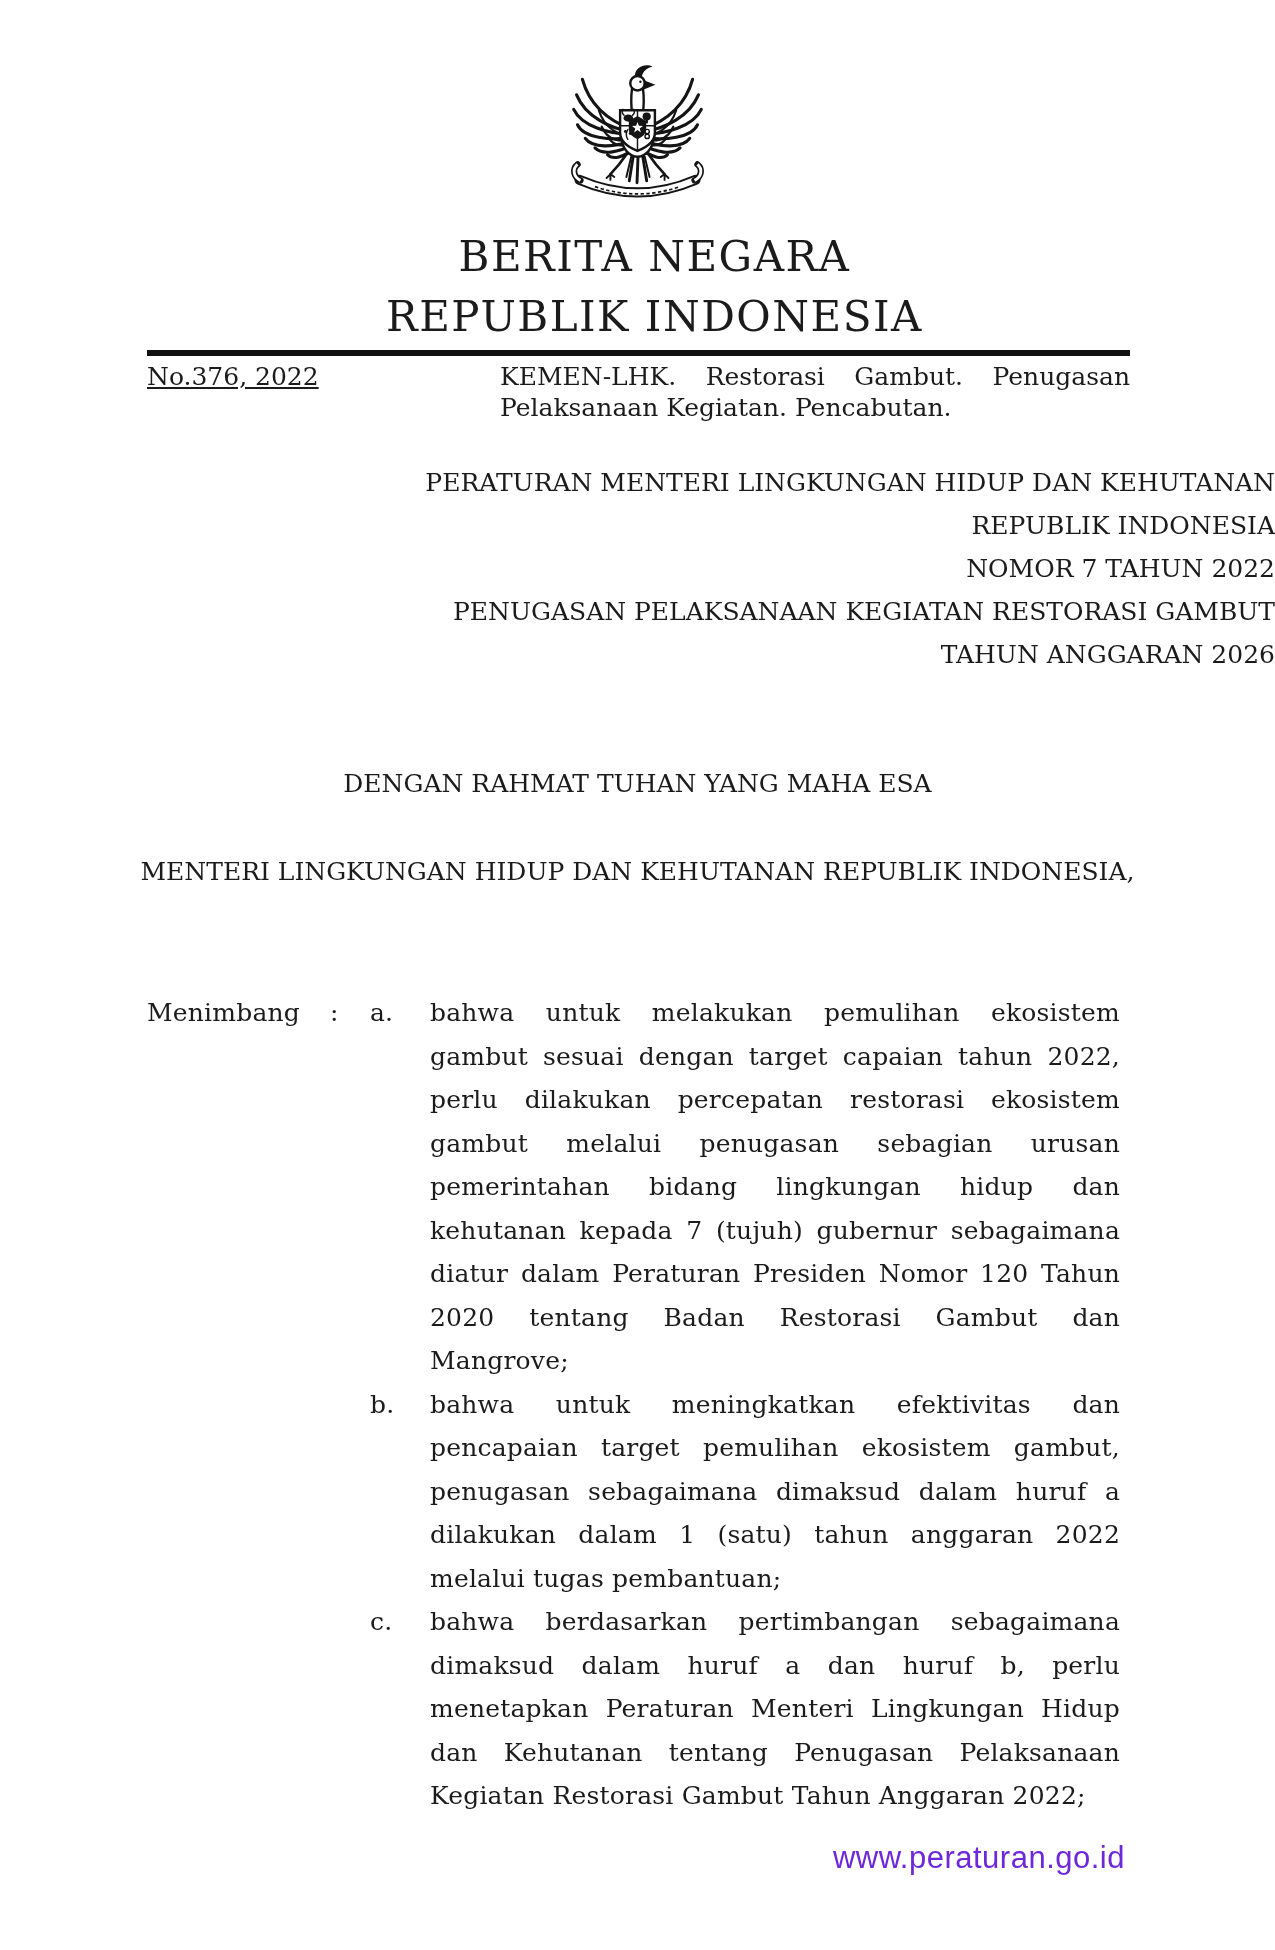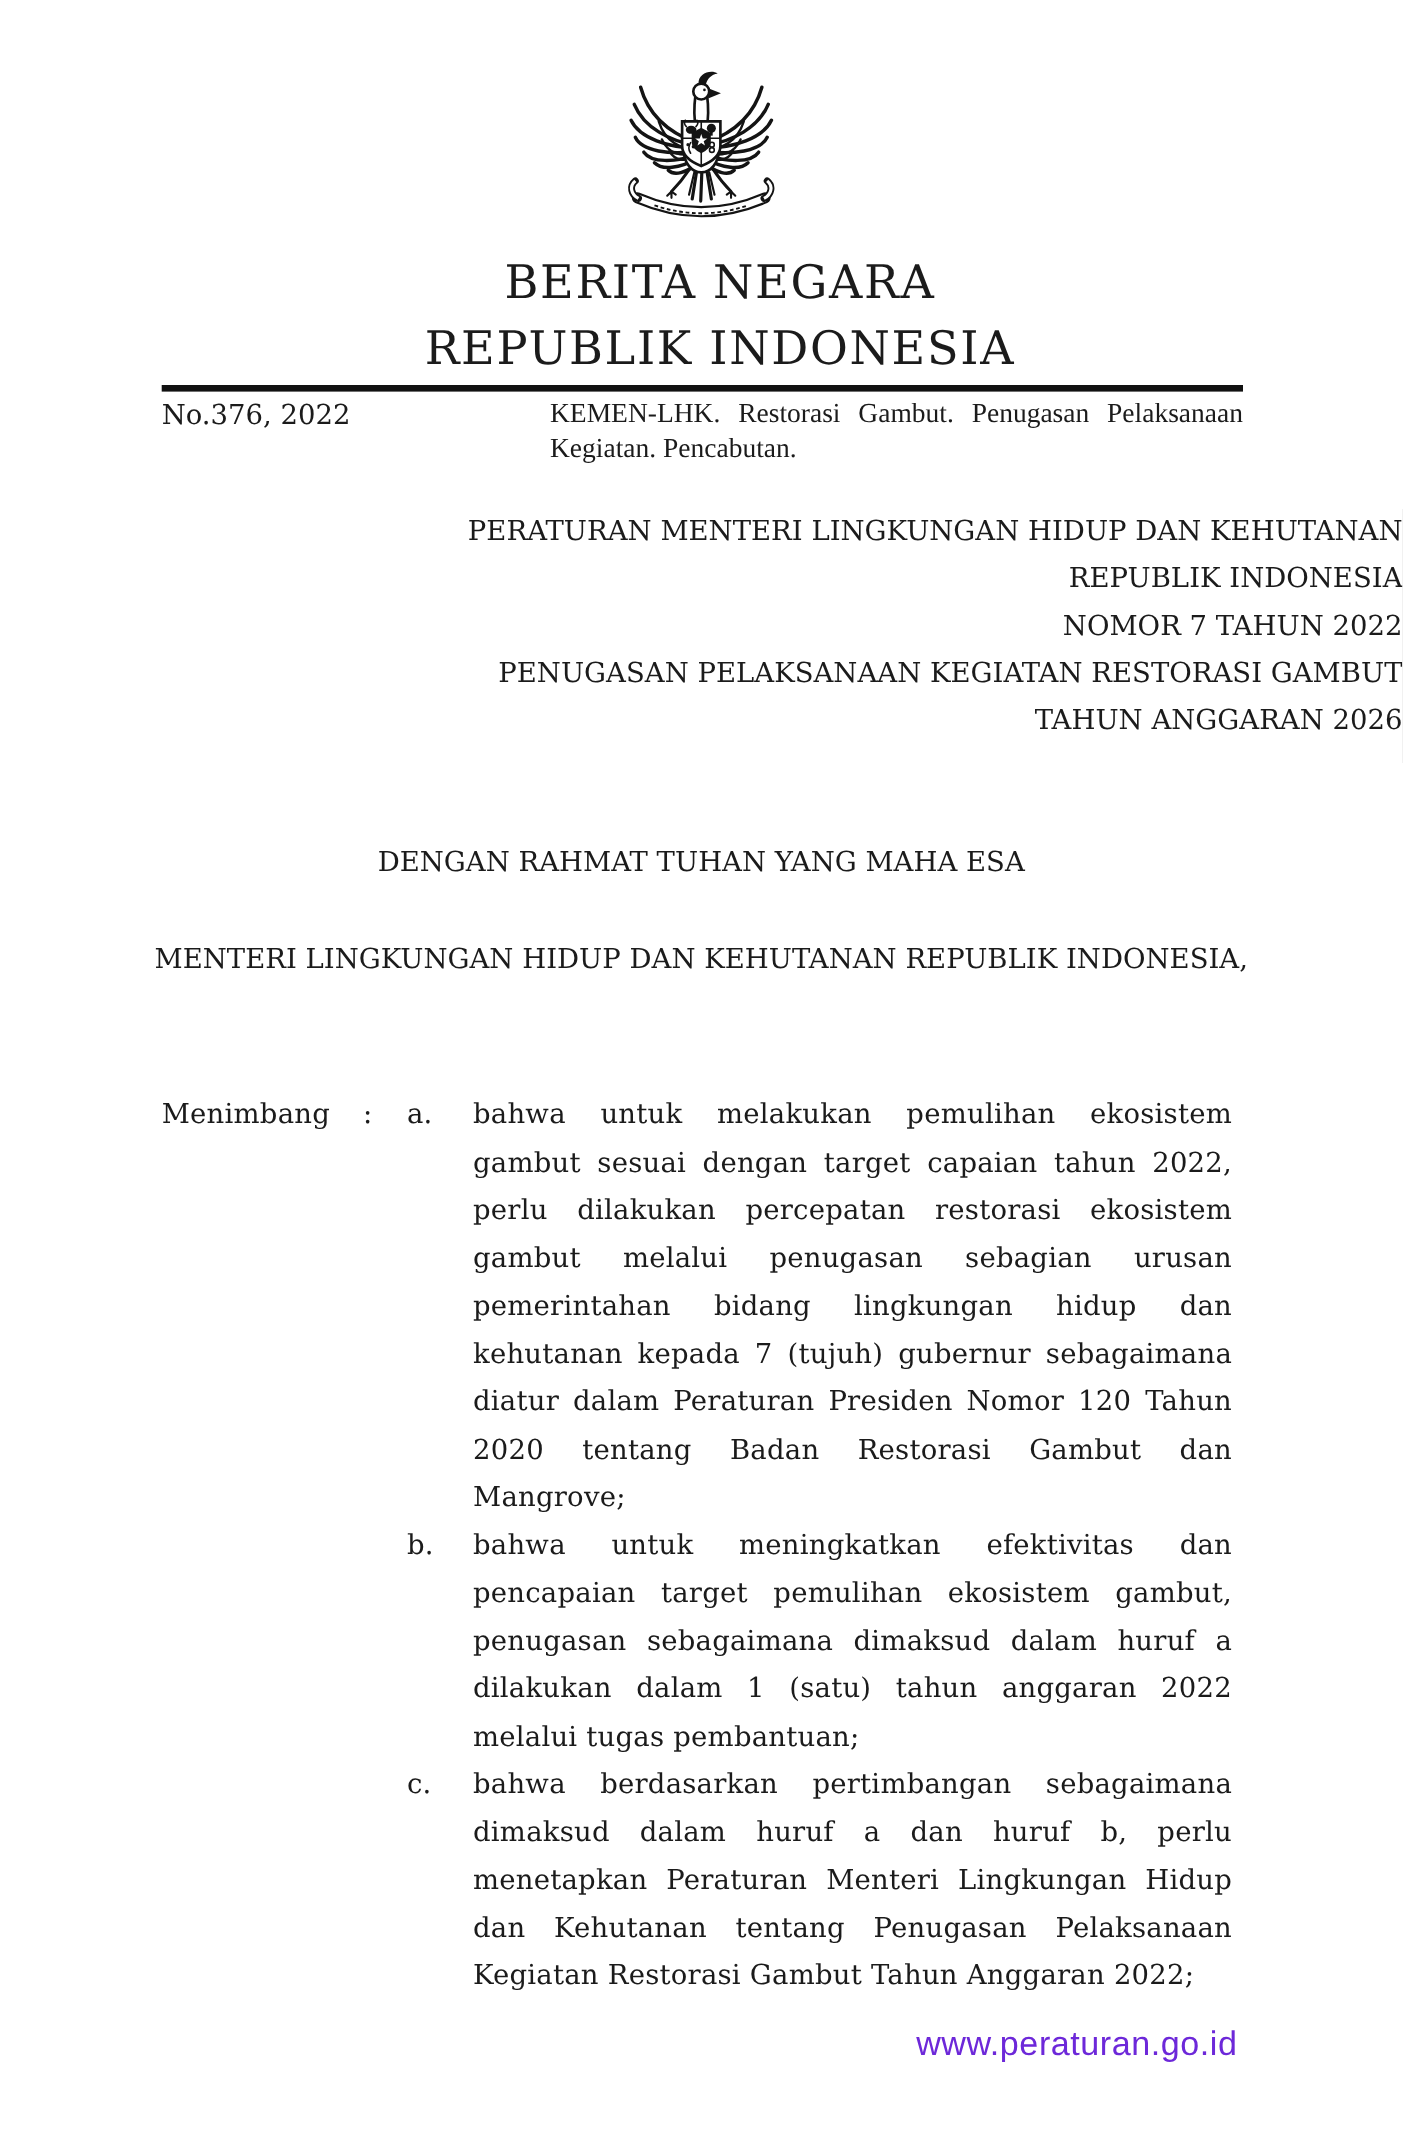--- a/index.html
+++ b/index.html
@@ -20,27 +20,26 @@
     position:absolute; top:227px; left:0; width:100%;
     text-align:center; font-weight:normal;
     font-size:42px; line-height:60px; letter-spacing:1.5px;padding-left:17px;
   }
   .masthead-rule {
     position:absolute; top:350px; left:147px;
     width:983px; height:6px; background:#111;
   }
   .issue-number {
     position:absolute; top:361px; left:147px;
-    font-size:25px; line-height:31px;
+    font-size:25px; line-height:31px;text-decoration:underline;
   }
   .subject-note {
     position:absolute; top:361px; left:500px; width:630px;
     font-size:25px; line-height:31px;
     text-align:justify;
-    font-family:Liberation Serif, serif;
   }
   .reg-title {
     position:absolute; top:461px; left:0; width:100%;
     text-align:right; font-size:25px; line-height:43px;
   }
   .invocation {
     position:absolute; top:769px; left:0; width:100%;
     text-align:center; font-size:25px;
   }
   .authority {

